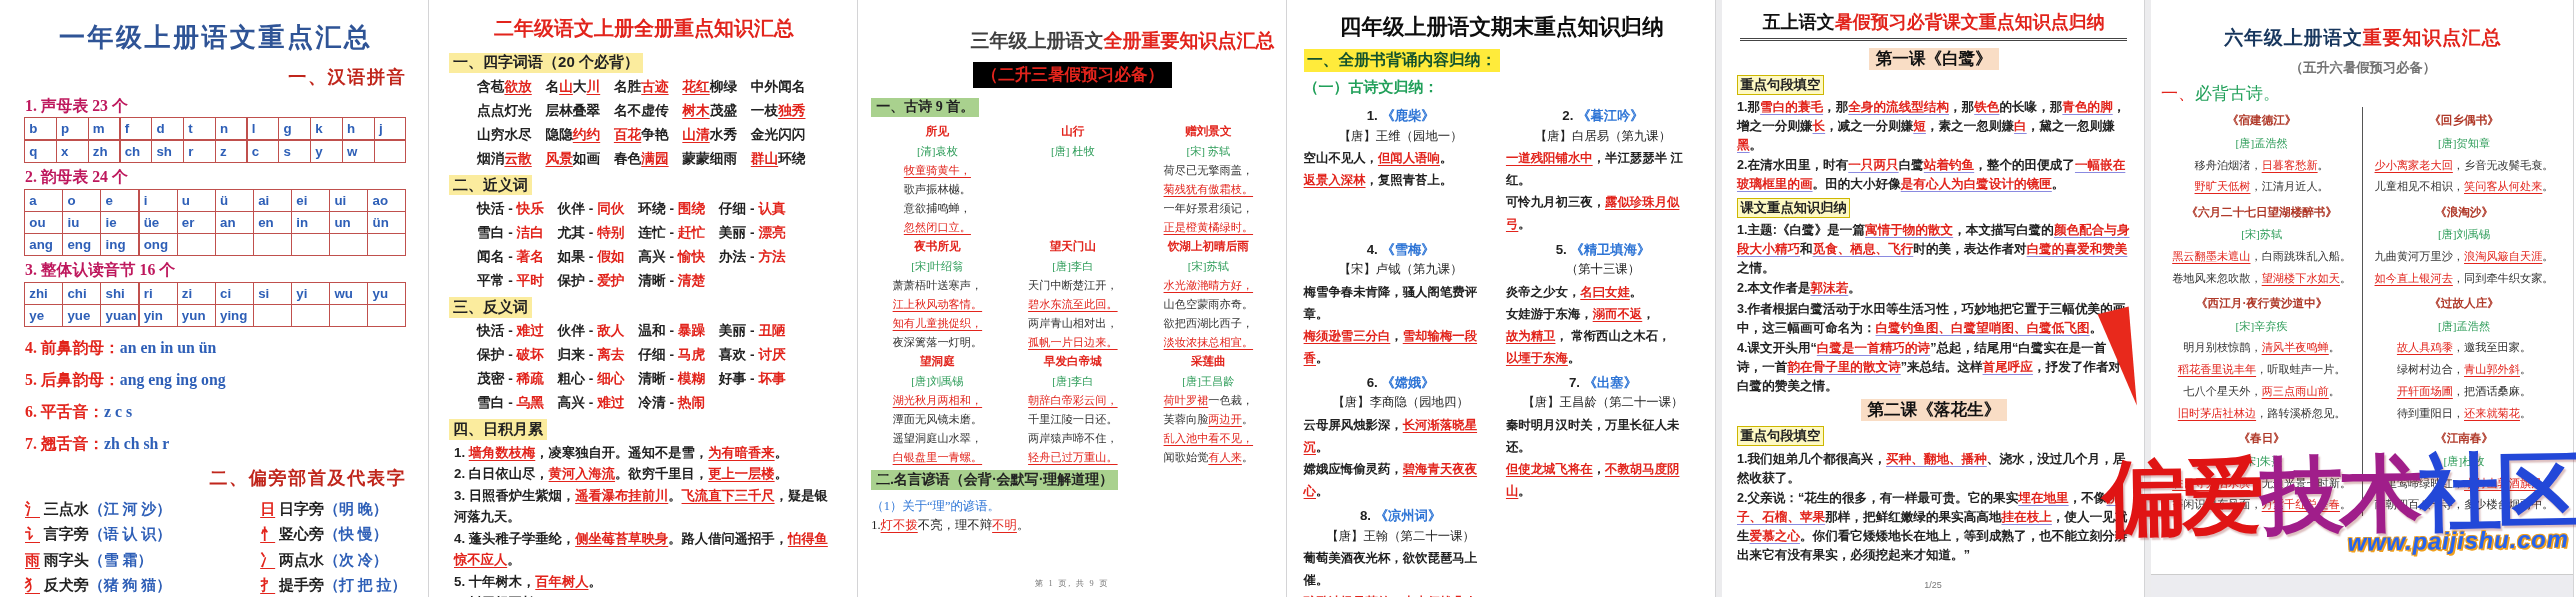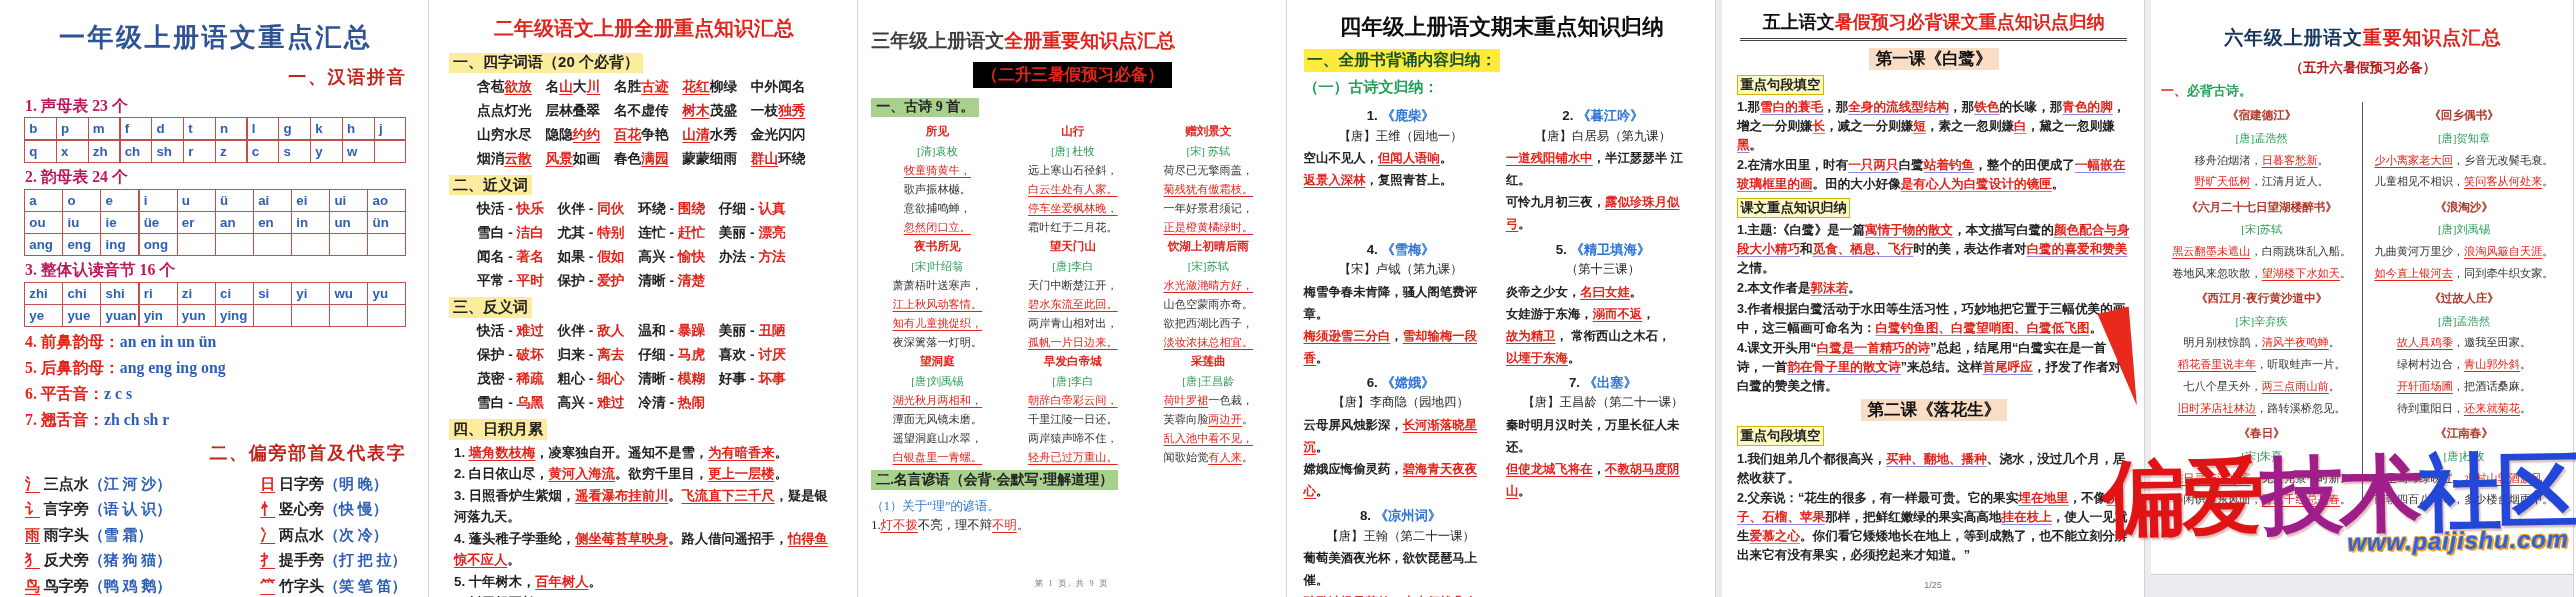--- a/index.html
+++ b/index.html
@@ -15,36 +15,36 @@
   .bl{color:#2e75d6}
   .k3{color:#3f3f3f}
   .k6{color:#17365d}
   .wm-a{color:#e01414}.wm-b{color:#a01e8a}.wm-c{color:#2348d8}
 
   
   .pg1{padding:20px 21.6px 0 25px}
   .p1-title{margin:0;color:#2f5496;font-size:26px;font-weight:bold;text-align:center;letter-spacing:2.5px}
   .p1-sec{margin:10px 0 6.6px;color:#c0261c;font-size:18px;font-weight:bold;text-align:right;letter-spacing:1.7px}
   .p1-num{color:#be185d;font-size:15.8px;font-weight:bold;margin:4.1px 0 1.7px}
-  .p1-line{font-size:15.8px;font-weight:bold;margin:5px 0}
+  .p1-line{font-size:15.8px;font-weight:bold;margin:11px 0}
   .trow{display:flex}
   .trow .cell{flex:1;border:0.8px solid #c0504d;margin:-0.8px 0 0 -0.8px;height:21px;line-height:21px;padding-left:4.1px;color:#2e5fb7;font-weight:bold;font-size:13.3px;font-family:"Liberation Sans",sans-serif;overflow:hidden}
   .rads{display:flex;justify-content:space-between;margin-top:3.3px}
   .radcol .radline{font-size:15px;font-weight:bold;line-height:1.7;color:#222;white-space:nowrap}
 
   
   .pg2{padding:11.6px 18px 0 20px}
   .p2-title{margin:3.3px 0 6.6px;color:#e2241c;font-size:20px;font-weight:bold;text-align:center}
   .hl-y{background:#fbec9e;display:inline-block;font-weight:bold;font-size:15px;color:#222;padding:0.8px 4.1px;margin:4.1px 0 1.7px}
   .p2row .row{padding-left:28px;font-size:13.7px;line-height:1.75;font-weight:600;color:#222;white-space:nowrap}
   .p2ry .row{padding-left:5px;font-size:13.3px;line-height:1.62;font-weight:600;color:#222}
 
   
   .pg3{padding:23px 11.6px 0 13.3px}
-  .p3-title{margin:5px 0 1.7px;font-size:19px;font-weight:bold;text-align:left}
+  .p3-title{margin:5px 0 1.7px;font-size:19px;font-weight:bold;text-align:right}
   .orange{background:#000000;color:#e2241c;width:fit-content;margin:8.3px auto 6.6px;font-size:16.6px;font-weight:bold;padding:1.7px 8.3px}
   .hl-g{background:#a9d18e;display:inline-block;font-size:14px;font-weight:bold;color:#222;padding:0.8px 5px;margin:3.3px 0}
   .poem3-grid{display:grid;grid-template-columns:1fr 1fr 1fr;column-gap:3.3px;margin-top:1.7px}
   .poem3{text-align:center;font-size:11.2px;line-height:1.7;color:#333}
   .pt3{color:#e2241c;font-size:11.6px;font-weight:bold;}
   .pa3{color:#2f9d5a}
   .p3-sub{color:#2e75d6;font-size:12.4px;margin:5px 0 1.7px}
   .p3-line{font-size:12.4px;color:#222;margin:2px 0}
   .p3-foot{position:absolute;bottom:8.3px;left:0;right:0;text-align:center;font-size:8.3px;color:#777;letter-spacing:1.7px}
 
@@ -64,22 +64,22 @@
   .peach{background:#f9ddc5;width:fit-content;margin:3.3px auto;font-size:16.6px;font-weight:800;color:#111;padding:0 6.6px}
   .hl-y5{background:#fef9c3;border:0.8px solid #cdb700;display:inline-block;font-size:13.3px;font-weight:800;color:#222;padding:0 2.5px;margin:1.7px 0}
   .pg5 p{margin:1.7px 0;font-size:12.6px;line-height:1.5;font-weight:600;color:#222}
   .pg5 .ru{text-decoration-color:#8a8ae0}
   .p5-foot{position:absolute;bottom:6.6px;left:0;right:0;text-align:center;color:#777;font-size:9px}
   .p5-arrow{position:absolute;right:3.3px;top:309px;width:0;height:0;border-left:16.6px solid transparent;border-right:16.6px solid transparent;border-top:98px solid #e8291c;transform:rotate(-14deg)}
 
   
   .pg6{padding:21.6px 8.3px 0 10px;border-left:6.6px solid #ececee}
   .p6-title{margin:3.3px 0 1.7px;font-size:19px;font-weight:bold;text-align:center;letter-spacing:0.8px}
-  .p6-sub{text-align:center;color:#b91c1c;font-size:13.3px;font-weight:bold;margin:8.3px 0 3.3px}
-  .p6-sec{font-size:13px;font-weight:bold;margin:5px 0 1.7px}
+  .p6-sub{text-align:center;color:#737373;font-size:13.3px;font-weight:bold;margin:8.3px 0 3.3px}
+  .p6-sec{font-size:17px;font-weight:normal;margin:5px 0 1.7px}
   .p6-cols{display:flex;margin-top:1.7px}
   .p6-col{flex:1;padding:0 6.6px;text-align:center;font-size:11.2px;line-height:1.95;color:#333}
   .p6-col+.p6-col{border-left:0.8px solid #555}
   .pt6{color:#b03a2a;font-size:11.6px;font-weight:bold;margin-top:3.3px}
   .pa6{color:#2f9d5a}
   .p6-bottom{position:absolute;bottom:0;left:0;right:0;height:21.6px;background:#ececf0;border-top:0.8px solid #ccc}
 
   
   .wm{position:absolute;right:0;top:453px;z-index:9;font-weight:bold;transform:rotate(-1deg);pointer-events:none}
   .wm1{font-size:83px;line-height:1;letter-spacing:-4.1px;white-space:nowrap;text-shadow:1.7px 2.5px 1.7px rgba(120,0,0,.25)}
@@ -252,26 +252,20 @@
           <div>
             <div class="vl"><span class="ru">牧童骑黄牛，</span></div>
             <div class="vl">歌声振林樾。</div>
             <div class="vl">意欲捕鸣蝉，</div>
             <div class="vl"><span class="ru">忽然闭口立。</span></div>
           </div>
         </div>
       <div class="poem3">
           <div class="pt3">山行</div>
           <div class="pa3">[唐] 杜牧</div>
-          <div>
-            <div class="vl">远上寒山石径斜，</div>
-            <div class="vl"><span class="ru">白云生处有人家。</span></div>
-            <div class="vl"><span class="ru">停车坐爱枫林晚，</span></div>
-            <div class="vl">霜叶红于二月花。</div>
-          </div>
         </div>
       <div class="poem3">
           <div class="pt3">赠刘景文</div>
           <div class="pa3">[宋] 苏轼</div>
           <div>
             <div class="vl">荷尽已无擎雨盖，</div>
             <div class="vl"><span class="ru">菊残犹有傲霜枝。</span></div>
             <div class="vl">一年好景君须记，</div>
             <div class="vl"><span class="ru">正是橙黄橘绿时。</span></div>
           </div>

